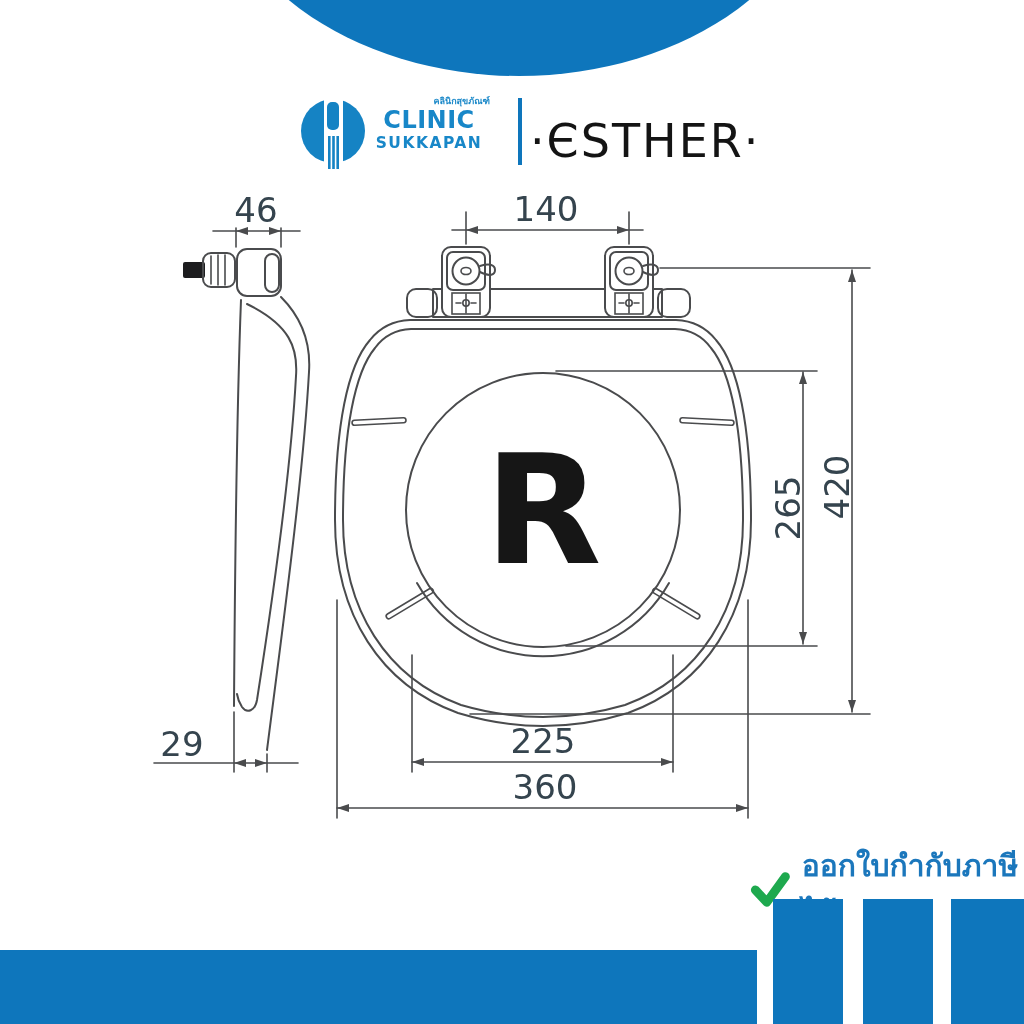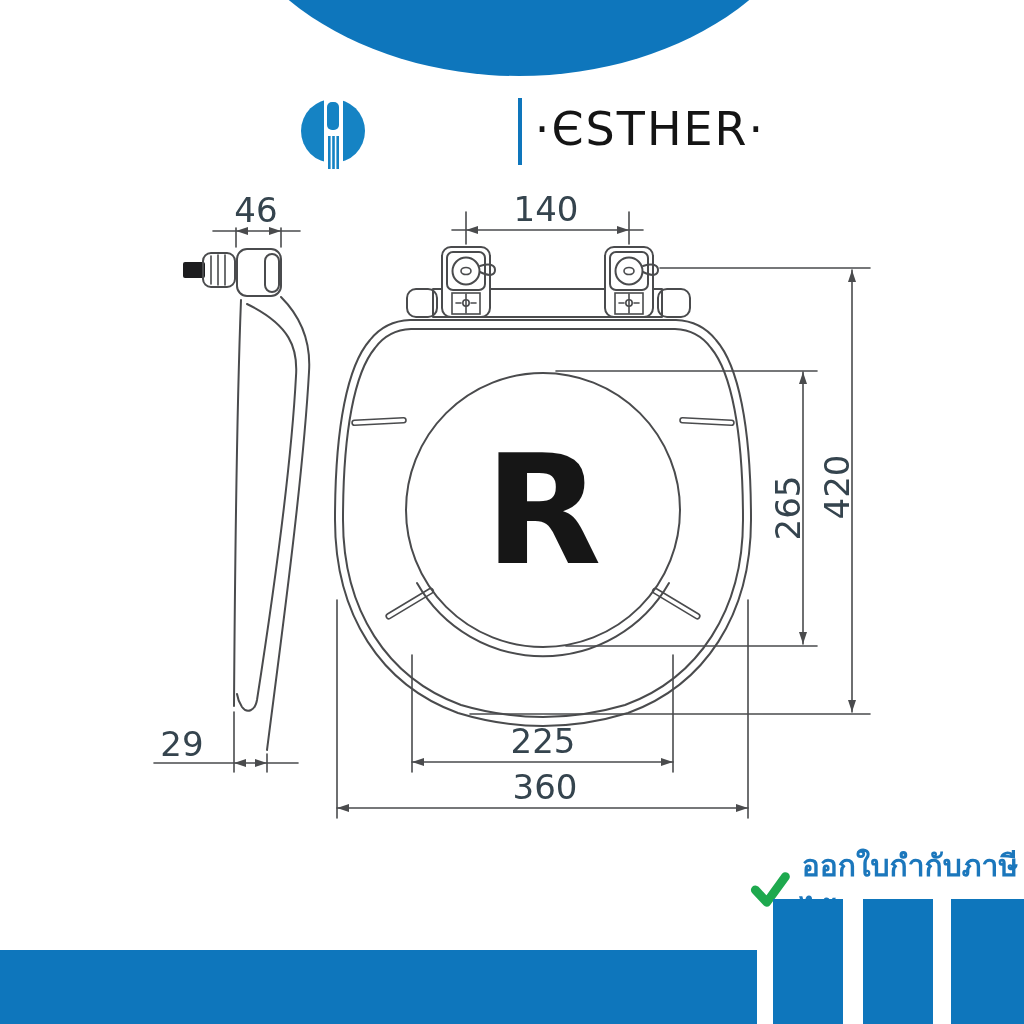--- a/index.html
+++ b/index.html
@@ -9,22 +9,22 @@
   .top-ellipse{position:absolute;left:209px;top:-384px;width:620px;height:460px;
                border-radius:50%;background:#0E76BC;}
   
   .clinic-icon{position:absolute;left:299px;top:94px;}
   .clinic-text{position:absolute;left:368px;top:96px;width:122px;text-align:center;color:#1887C8;}
   .clinic-text .thai{font-size:9px;line-height:11px;text-align:right;font-weight:bold;
                      font-family:"DejaVu Sans",sans-serif;}
   .clinic-text .clinic{font-size:24px;line-height:26px;font-weight:bold;letter-spacing:.5px;}
   .clinic-text .sukkapan{font-size:15.5px;line-height:20px;font-weight:bold;letter-spacing:1.5px;}
   .logo-divider{position:absolute;left:518px;top:98px;width:4px;height:67px;background:#0E76BC;}
-  .esther{position:absolute;left:530px;top:96px;width:240px;height:66px;line-height:66px;
-          text-align:center;font-size:46px;letter-spacing:2px;color:#141414;
+  .esther{position:absolute;left:530px;top:108px;width:240px;height:66px;line-height:66px;
+          font-size:46px;letter-spacing:2px;color:#141414;
           font-family:"DejaVu Sans",sans-serif;}
   
   svg.drawing{position:absolute;left:0;top:0;}
   .ln{fill:none;stroke:#4A4B4D;stroke-width:2;stroke-linejoin:round;stroke-linecap:round;}
   .thin{fill:none;stroke:#4A4B4D;stroke-width:1.6;stroke-linecap:round;}
   .arr{fill:#4A4B4D;stroke:none;}
   .solid{fill:#1d1d1f;stroke:none;}
   .wfill{fill:#ffffff;}
   text.num{fill:#35444E;font-size:34px;font-family:"DejaVu Sans",sans-serif;text-anchor:middle;}
   text.rletter{fill:#161616;font-size:152px;font-weight:bold;text-anchor:middle;
@@ -47,20 +47,25 @@
 
   <svg class="clinic-icon" width="70" height="78" viewBox="0 0 70 78">
     <circle cx="34" cy="37" r="32" fill="#1583C4"></circle>
     <rect x="25" y="0" width="19" height="78" fill="#ffffff"></rect>
     <rect x="28" y="8" width="12" height="28" rx="5" fill="#1583C4"></rect>
     <rect x="29" y="42" width="2.6" height="33" fill="#1583C4"></rect>
     <rect x="33.2" y="42" width="2.6" height="33" fill="#1583C4"></rect>
     <rect x="37.4" y="42" width="2.6" height="33" fill="#1583C4"></rect>
   </svg>
 
+  <div class="clinic-text">
+    <div class="thai">คลินิกสุขภัณฑ์</div>
+    <div class="clinic">CLINIC</div>
+    <div class="sukkapan">SUKKAPAN</div>
+  </div>
 
   <div class="logo-divider"></div>
 
   <div class="esther">·ЄSTHER·</div>
 
   <svg class="drawing" width="1024" height="1024" viewBox="0 0 1024 1024">
 
     <g>
       <rect class="solid" x="183" y="262" width="22" height="16" rx="2"></rect>
       <rect class="ln" x="203" y="253" width="32" height="34" rx="8"></rect>

